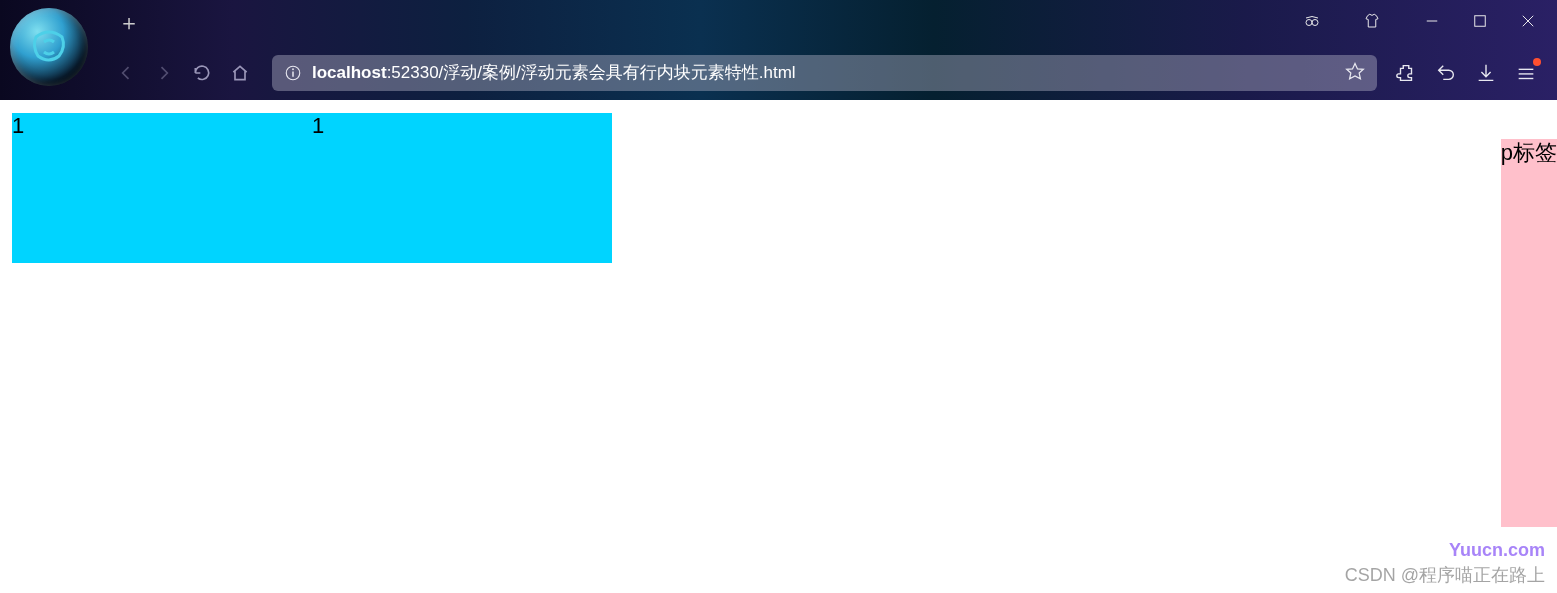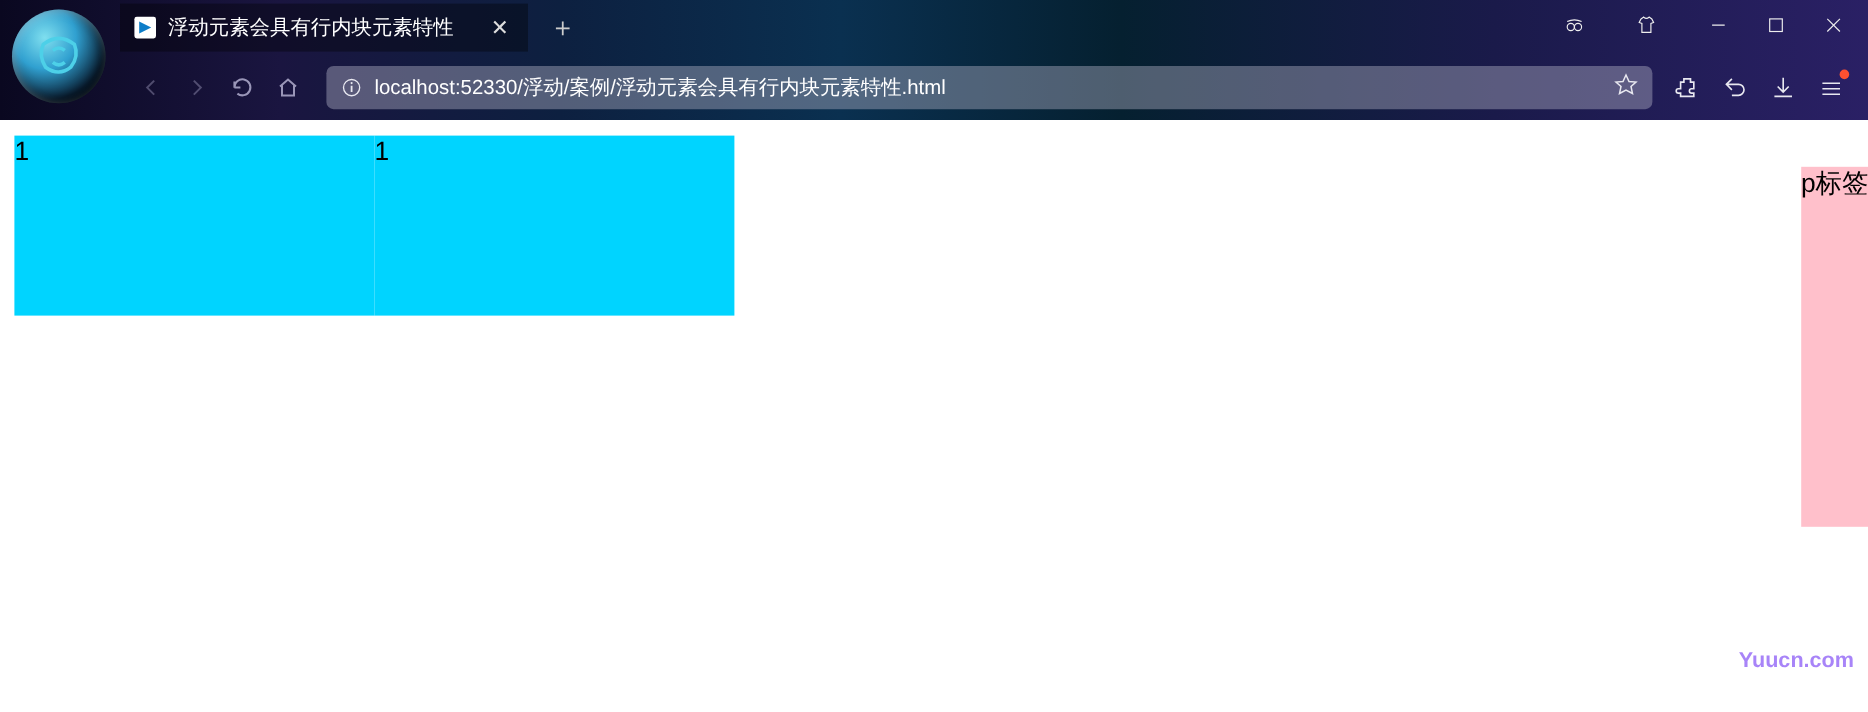--- a/index.html
+++ b/index.html
@@ -92,21 +92,21 @@
       border-radius: 6px;
       display: flex;
       align-items: center;
       padding: 0 12px;
       gap: 10px;
       margin-left: 8px;
     }
     .url-info { color: #e8e8f0; display:flex; align-items:center; }
     .url-info svg { width: 18px; height: 18px; }
     .url-text { color: #fff; font-size: 17px; flex: 1; }
-    .url-text .host { font-weight: 400; }
+    .url-text .host { font-weight: 700; }
     .url-star { color: #e8e8f0; }
     .url-star svg { width: 20px; height: 20px; fill: none; stroke: currentColor; stroke-width: 1.5; }
     .right-icons { display: flex; align-items: center; gap: 14px; padding: 0 6px; }
     .right-icons .ico { color: #e8e8f0; width: 26px; height: 26px; display:flex; align-items:center; justify-content:center; cursor:pointer; position:relative;}
     .right-icons .ico svg { width: 22px; height: 22px; stroke: currentColor; fill: none; stroke-width: 1.5; }
     .badge-dot { position:absolute; top:-2px; right:-2px; width:8px; height:8px; background:#ff5030; border-radius:50%; }
     .window-controls {
       position: absolute;
       right: 8px;
       top: 4px;
@@ -139,21 +139,21 @@
       background: #00d4ff;
       width: 300px;
       height: 150px;
       font-size: 22px;
       font-family: Arial, sans-serif;
       color: #000;
     }
     .p-box {
       float: right;
       background: #ffc0cb;
-      height: 300px;
+      height: 388px;
       font-size: 22px;
       font-family: "Microsoft YaHei", Arial, sans-serif;
       color: #000;
       line-height: 28px;
       margin-top: 26px;
     }
     .watermark1 {
       position: absolute;
       right: 12px;
       bottom: 32px;
@@ -207,29 +207,20 @@
       </div>
     <div class="wc">
         <svg viewBox="0 0 24 24">
           <line x1="5" y1="5" x2="19" y2="19"></line>
           <line x1="19" y1="5" x2="5" y2="19"></line>
         </svg>
       </div>
   </div>
 
   <div class="tab-row">
-    <div class="tab">
-      <span class="tab-favicon">
-        <svg viewBox="0 0 14 14">
-            <polygon points="2,2 12,7 2,12" fill="#0d7dc8"></polygon>
-          </svg>
-      </span>
-      <span class="tab-title">浮动元素会具有行内块元素特性</span>
-      <span class="tab-close">✕</span>
-    </div>
     <div class="new-tab">＋</div>
   </div>
 
   <div class="addr-row">
     <div class="nav-btn disabled">
         <svg viewBox="0 0 24 24">
           <polyline points="15 5 8 12 15 19"></polyline>
         </svg>
       </div>
     <div class="nav-btn disabled">
@@ -289,13 +280,14 @@
     </div>
   </div>
 </div>
 
 <div class="page">
   <div class="float-box">1</div>
   <div class="float-box">1</div>
   <div class="p-box">p标签</div>
 
   <div class="watermark1">Yuucn.com</div>
+  <div class="watermark2">CSDN @程序喵正在路上</div>
 </div>
 
 </body></html>

